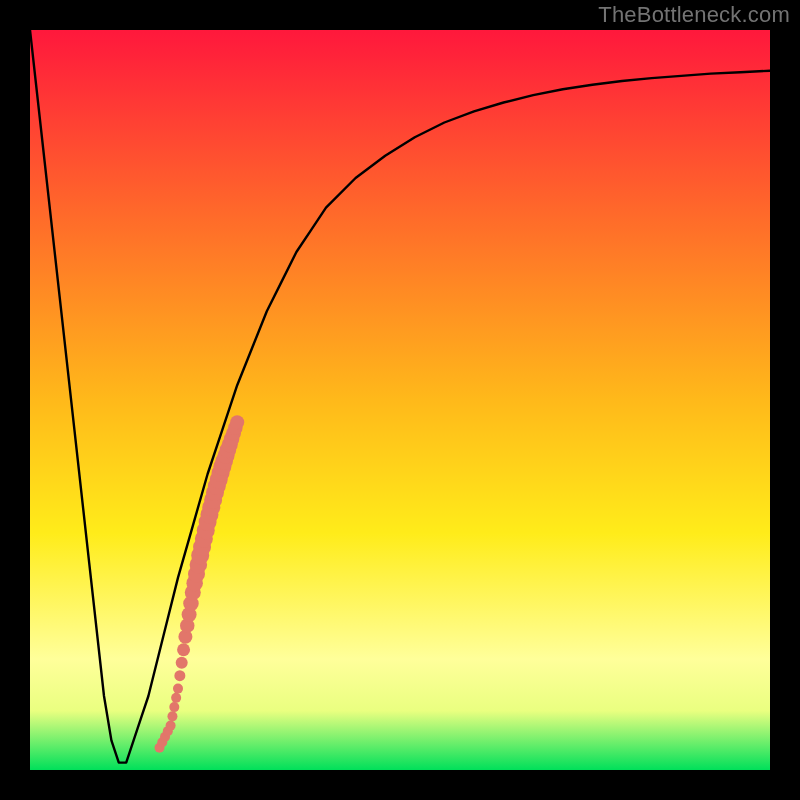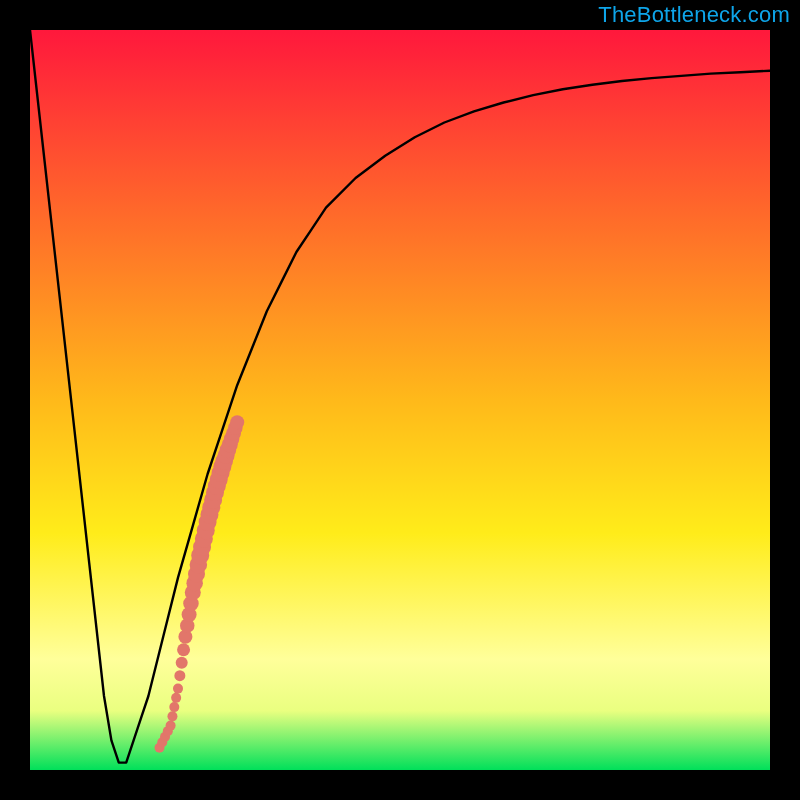--- a/index.html
+++ b/index.html
@@ -16,21 +16,21 @@
     left: 0;
     top: 0;
     width: 800px;
     height: 800px;
     background: #000;
   }
   .watermark {
     position: absolute;
     top: 2px;
     right: 10px;
-    color: #0ea5e9;
+    color: #737373;
     font-size: 22px;
     letter-spacing: 0.2px;
     font-weight: 400;
     user-select: none;
   }
   .plot-area {
     position: absolute;
     left: 30px;
     top: 30px;
     width: 740px;

